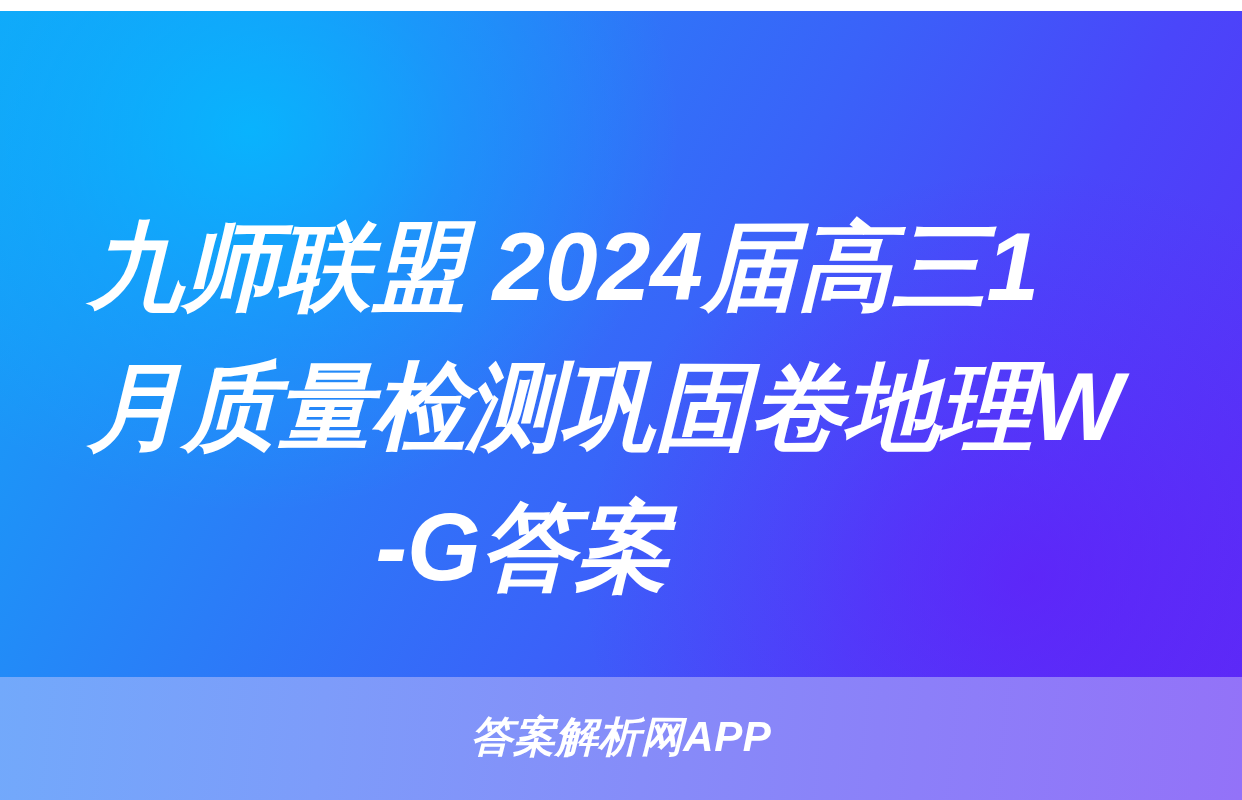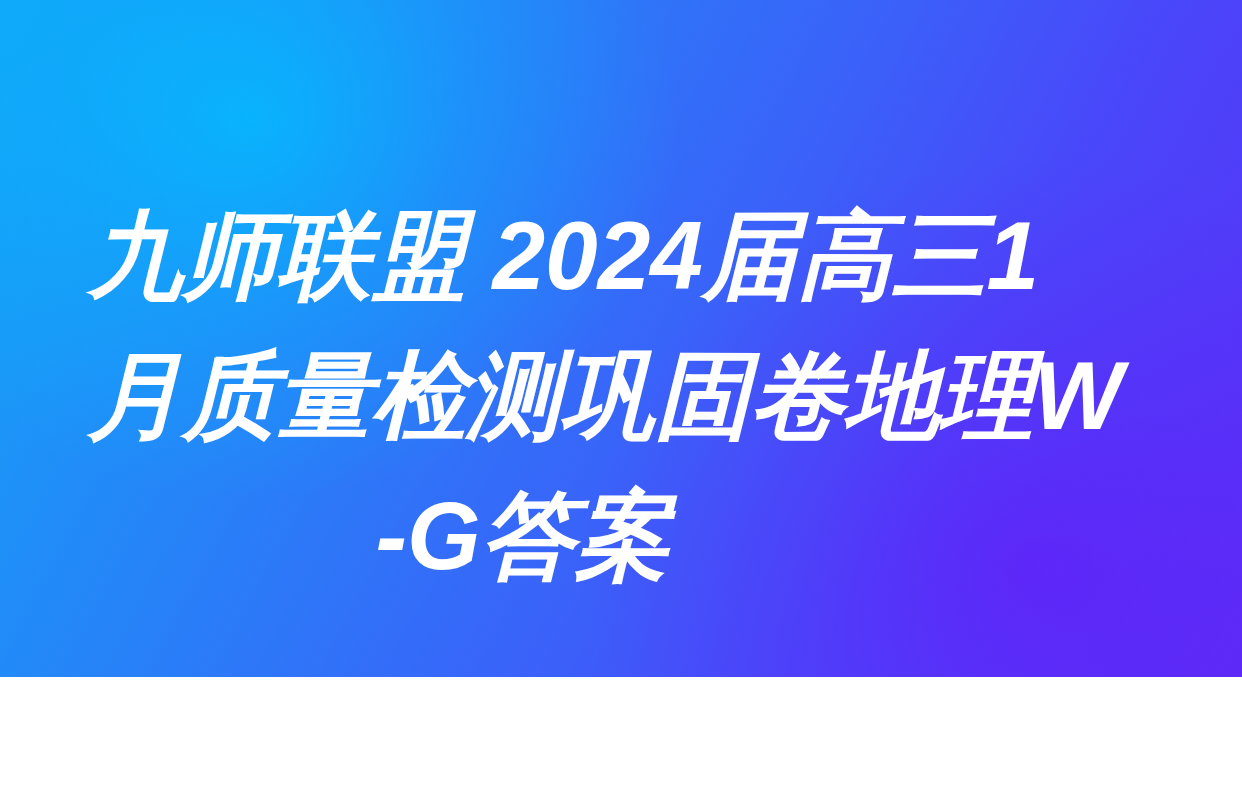--- a/index.html
+++ b/index.html
@@ -16,21 +16,21 @@
     position: relative;
     width: 1242px;
     height: 800px;
     overflow: hidden;
   }
 
   
   #hero {
     position: absolute;
     left: 0;
-    top: 0;
+    top: 11px;
     width: 1242px;
     height: 677px;
     background: linear-gradient(118deg,
                 #13A5F9 0%,
                 #1C95F8 14%,
                 #2A7DF8 33%,
                 #3A62F9 55%,
                 #4A46FA 74%,
                 #5A2EF7 100%);
     overflow: hidden;
@@ -131,14 +131,17 @@
   <div id="hero">
 
     <div id="title-block">
       <div class="title-line line-1">九师联盟 2024届高三1</div>
       <div class="title-line line-2">月质量检测巩固卷地理W</div>
       <div class="title-line line-3">-G答案</div>
     </div>
 
   </div>
 
+  <div id="footer">
+    <div id="footer-text">答案解析网APP</div>
+  </div>
 
 </div>
 
 </body></html>

